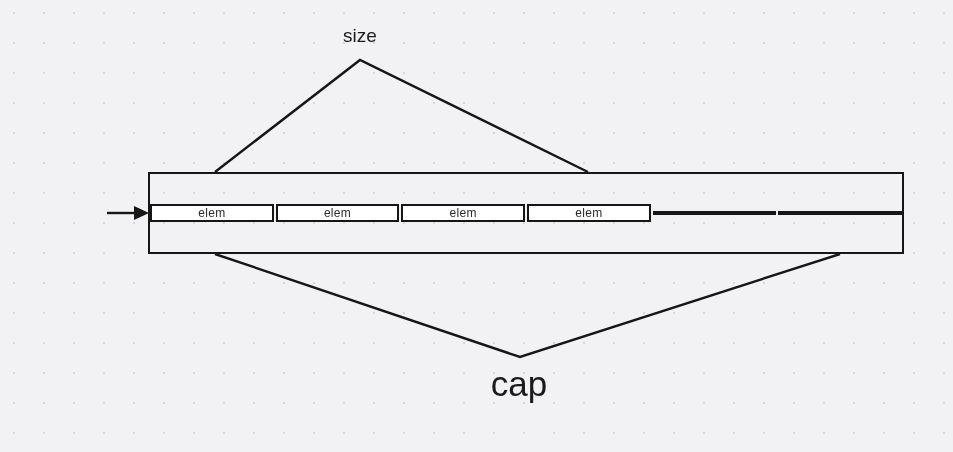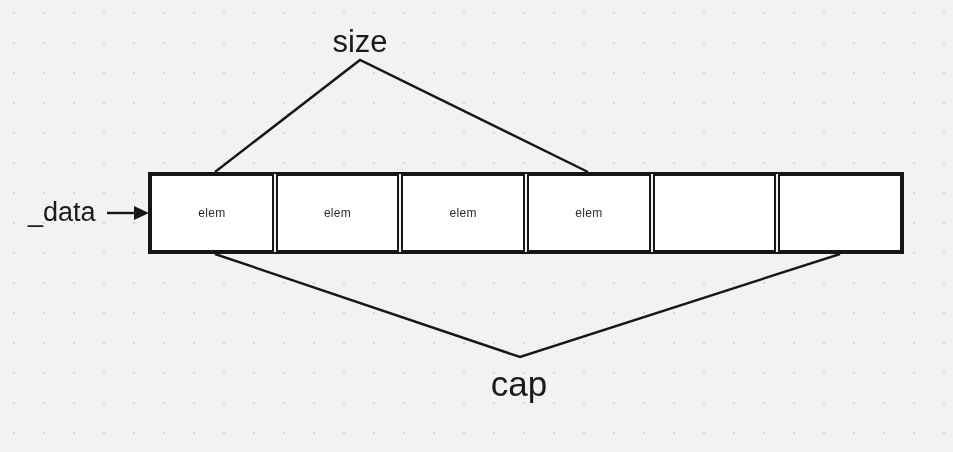--- a/index.html
+++ b/index.html
@@ -26,39 +26,40 @@
   }
   .label {
     position: absolute;
     color: #1b1b1b;
     white-space: nowrap;
     line-height: 1;
   }
   .label-size {
     left: 360px; top: 26px;
     transform: translateX(-50%);
-    font-size: 31px;
+    font-size: 19px;
   }
   .label-data {
     left: 28px; top: 199px;
     font-size: 27px;
   }
   .label-cap {
     left: 519px; top: 366px;
     transform: translateX(-50%);
     font-size: 35px;
   }
   .array {
     position: absolute;
     left: 148px; top: 172px;
     width: 756px; height: 82px;
     display: flex;
     gap: 2px;
     border: 2px solid #161616;
     background: transparent;
+    align-items: center;
   }
   .cell {
     flex: 1 1 0;
     background: #ffffff;
     border: 2px solid #161616;
     display: flex;
     align-items: center;
     justify-content: center;
   }
   .cell span {
@@ -85,21 +86,20 @@
     <polyline points="215,172 360,60 588,172" fill="none" stroke="#161616" stroke-width="2.4"></polyline>
 
     <polyline points="215,254 520,357 840,254" fill="none" stroke="#161616" stroke-width="2.4"></polyline>
 
     <line x1="107" y1="213" x2="137" y2="213" stroke="#161616" stroke-width="2.4"></line>
     <polygon points="149,213 134,206 134,220" fill="#161616"></polygon>
   </svg>
 
   <div class="label label-size">size</div>
 
-  <div class="label label-data">_data</div>
 
   <div class="array">
     <div class="cell">
         <span>elem</span>
       </div>
     <div class="cell">
         <span>elem</span>
       </div>
     <div class="cell">
         <span>elem</span>

